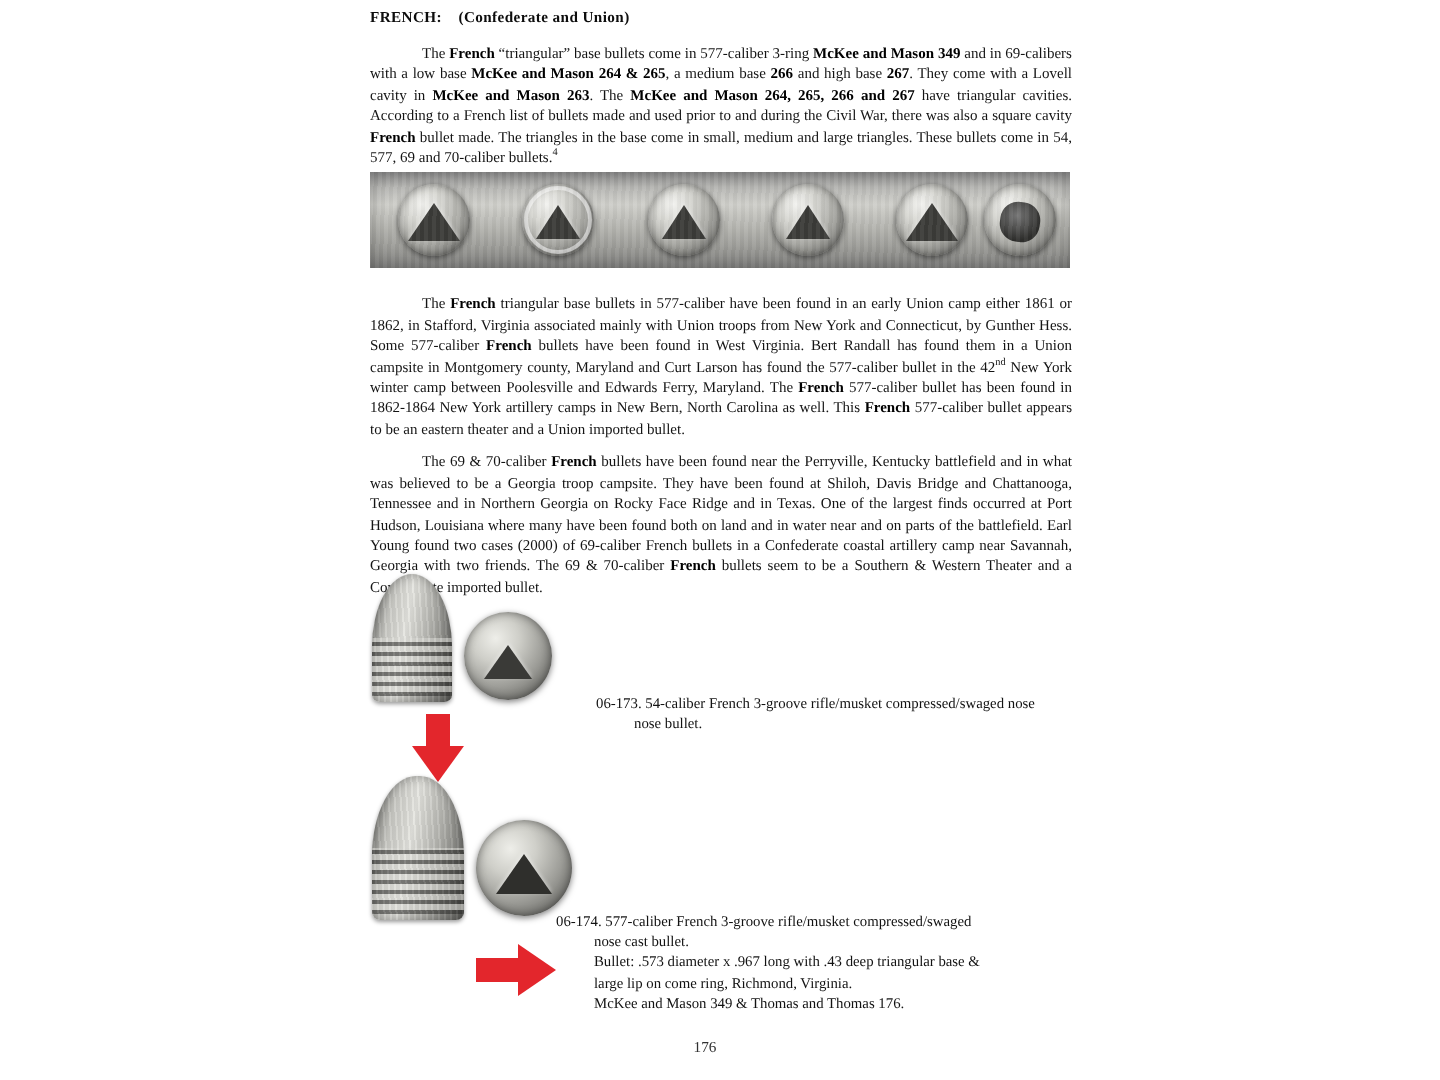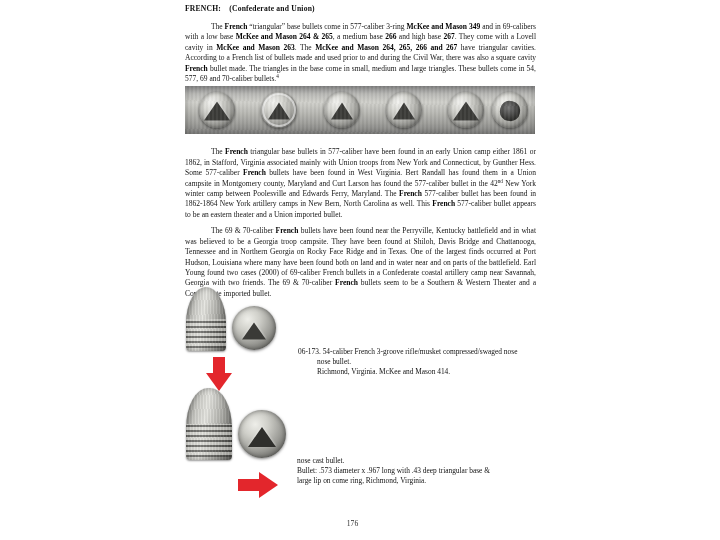--- a/index.html
+++ b/index.html
@@ -264,24 +264,28 @@
     <div class="shaft"></div>
       <div class="head"></div>
   </div>
 
   <div class="caption" style="left:278px; top:347px;margin-left:20px;">
     <span class="l1">
       <span>06-173.</span>
       <span>54-caliber French 3-groove rifle/musket compressed/swaged nose</span>
     </span>
     <span class="ind">nose bullet.</span>
-    <span class="ind">Richmond, Virginia. McKee and Mason 414.</span>
   </div>
 
   <div class="caption" style="left:278px; top:456px;">
+    <span class="l1">
+      <span>06-174.</span>
+      <span>577-caliber French 3-groove rifle/musket compressed/swaged</span>
+    </span>
     <span class="ind">nose cast bullet.</span>
     <span class="ind">Bullet: .573 diameter x .967 long with .43 deep triangular base &amp;</span>
     <span class="ind">large lip on  come ring, Richmond, Virginia.</span>
+    <span class="ind">McKee and Mason 349 &amp; Thomas and Thomas 176.</span>
   </div>
 
   <div class="folio">176</div>
 
 </div>
 
 </body></html>

